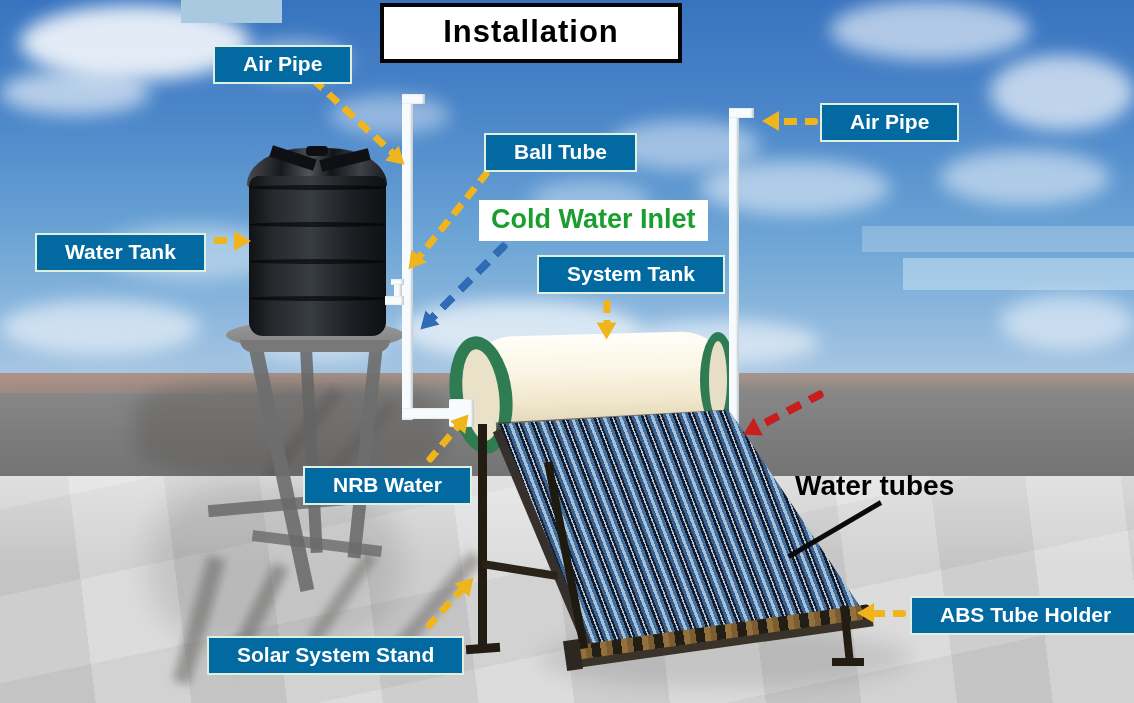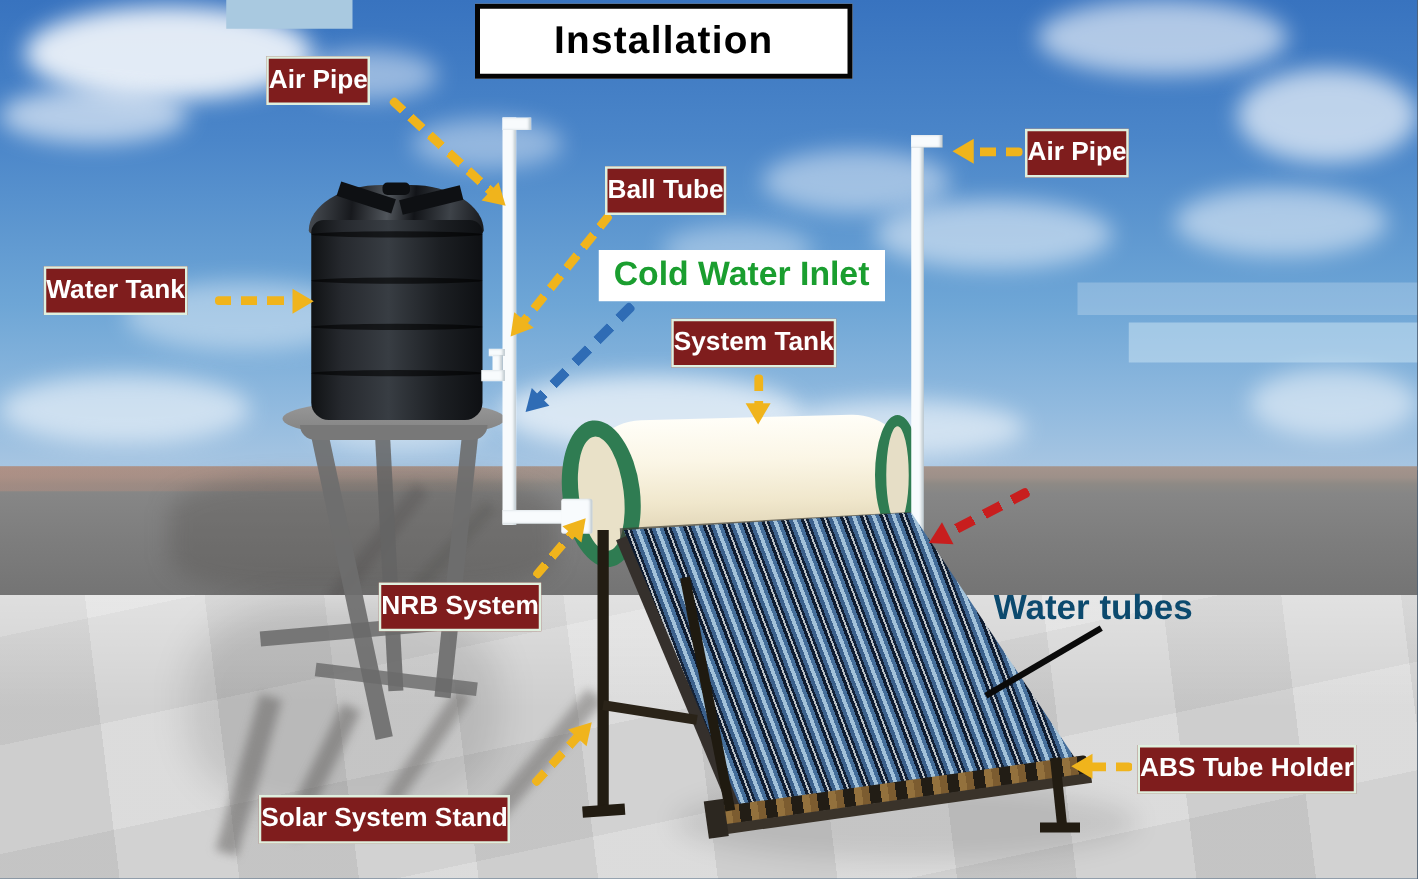--- a/index.html
+++ b/index.html
@@ -11,27 +11,27 @@
        background:linear-gradient(180deg,#3873bf 0%,#4b86c9 30%,#6ea6d6 65%,#93bbdf 88%,#a8c6e2 100%);}
   .cloud{background:#fff;border-radius:50%;filter:blur(9px);}
   .wall{left:0;top:373px;width:1134px;height:103px;
         background:linear-gradient(180deg,#a5948c 0px,#9d9089 9px,#8e8a85 14px,#868686 22px,#7d7d7d 60px,#747474 103px);}
   .floor{left:0;top:476px;width:1134px;height:227px;background-color:#d7d7d7;
         background-image:linear-gradient(180deg,rgba(255,255,255,.35),rgba(255,255,255,0) 40%),
           repeating-linear-gradient(83deg,rgba(0,0,0,.05) 0 95px,rgba(255,255,255,.07) 95px 190px),
           repeating-linear-gradient(-12deg,rgba(0,0,0,.04) 0 85px,rgba(255,255,255,.05) 85px 170px);}
   .shadow{filter:blur(4px);}
   
-  .lblG{display:inline-block;background:#7f1d1d;color:#fff;border:2px solid #dff0df;
-        padding:5px 0 7px;font-size:21px;font-weight:600;line-height:1.1;white-space:nowrap;}
+  .lblG{display:inline-block;background:#0369a1;color:#fff;border:2px solid #dff0df;
+        padding:5px 28px 7px;font-size:21px;font-weight:600;line-height:1.1;white-space:nowrap;}
   .lblW{display:inline-block;background:#ffffff;color:#1a9e2f;
         padding:4px 12px 6px;font-size:27px;font-weight:700;line-height:1.15;white-space:nowrap;}
   .titleBox{width:302px;box-sizing:border-box;border:4px solid #050505;background:#fff;color:#000;
         font-size:31px;font-weight:700;text-align:center;padding:7px 0 9px;letter-spacing:1px;}
-  .plain{font-size:28px;font-weight:700;color:#0c4a6e;white-space:nowrap;}
+  .plain{font-size:28px;font-weight:700;color:#000000;white-space:nowrap;}
   
   .arr{position:absolute;height:7px;transform-origin:0 50%;}
   .arr .dash{position:absolute;left:0;top:0;right:14px;bottom:0;border-radius:3px;
              background:repeating-linear-gradient(90deg,var(--c) 0 13px,transparent 13px 21px);}
   .arr .head{position:absolute;right:0;top:50%;transform:translateY(-50%);width:0;height:0;
              border-left:17px solid var(--c);border-top:10px solid transparent;border-bottom:10px solid transparent;}
   .arr.thick{height:8px;}
   .arr.thick .dash{background:repeating-linear-gradient(90deg,var(--c) 0 15px,transparent 15px 25px);}
   .line{position:absolute;height:5px;background:#0a0a0a;transform-origin:0 50%;}
   
@@ -165,20 +165,20 @@
       <div class="dash"></div>
       <div class="head"></div>
     </div>
   <div class="line" style="left:881px;top:500px;width:107px;transform:rotate(149.6deg)"></div>
 
   <div class="abs titleBox" style="left:380px;top:3px">Installation</div>
   <div class="abs lblG" style="left:213px;top:45px">Air Pipe</div>
   <div class="abs lblG" style="left:820px;top:103px">Air Pipe</div>
   <div class="abs lblG" style="left:484px;top:133px">Ball Tube</div>
   <div class="abs lblW" style="left:479px;top:200px">Cold Water Inlet</div>
-  <div class="abs lblG" style="left:35px;top:213px">Water Tank</div>
+  <div class="abs lblG" style="left:35px;top:233px">Water Tank</div>
   <div class="abs lblG" style="left:537px;top:255px">System Tank</div>
-  <div class="abs lblG" style="left:303px;top:466px">NRB System</div>
+  <div class="abs lblG" style="left:303px;top:466px">NRB Water</div>
   <div class="abs plain" style="left:795px;top:470px">Water tubes</div>
   <div class="abs lblG" style="left:207px;top:636px">Solar System Stand</div>
   <div class="abs lblG" style="left:910px;top:596px">ABS Tube Holder</div>
 
 </div>
 
 </body></html>

